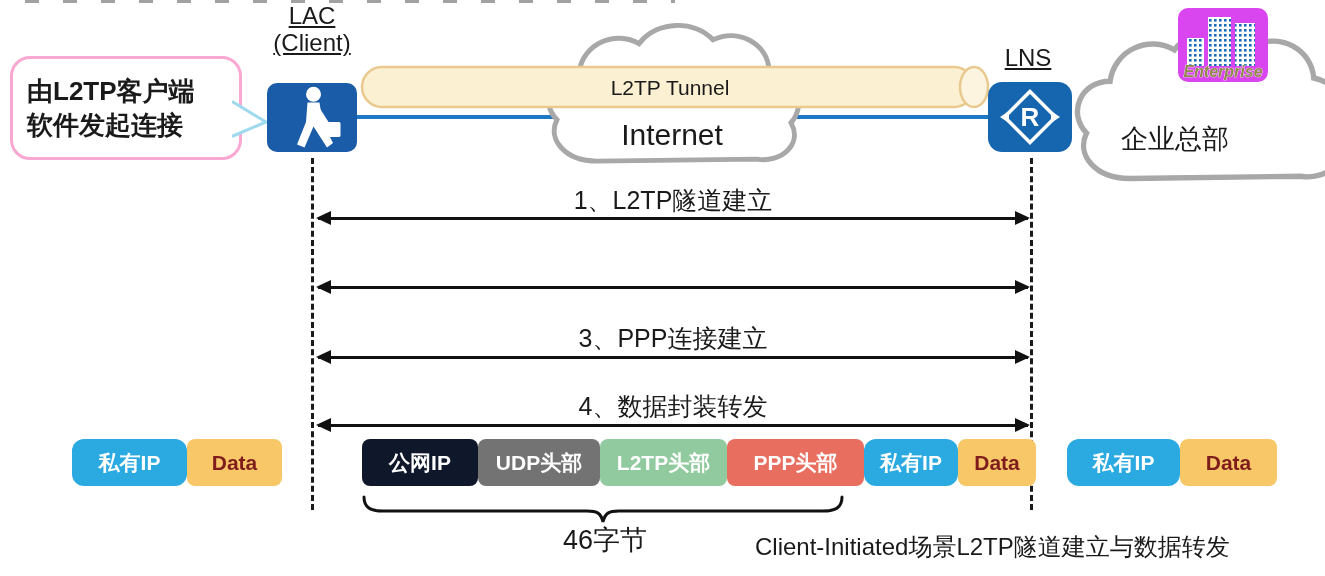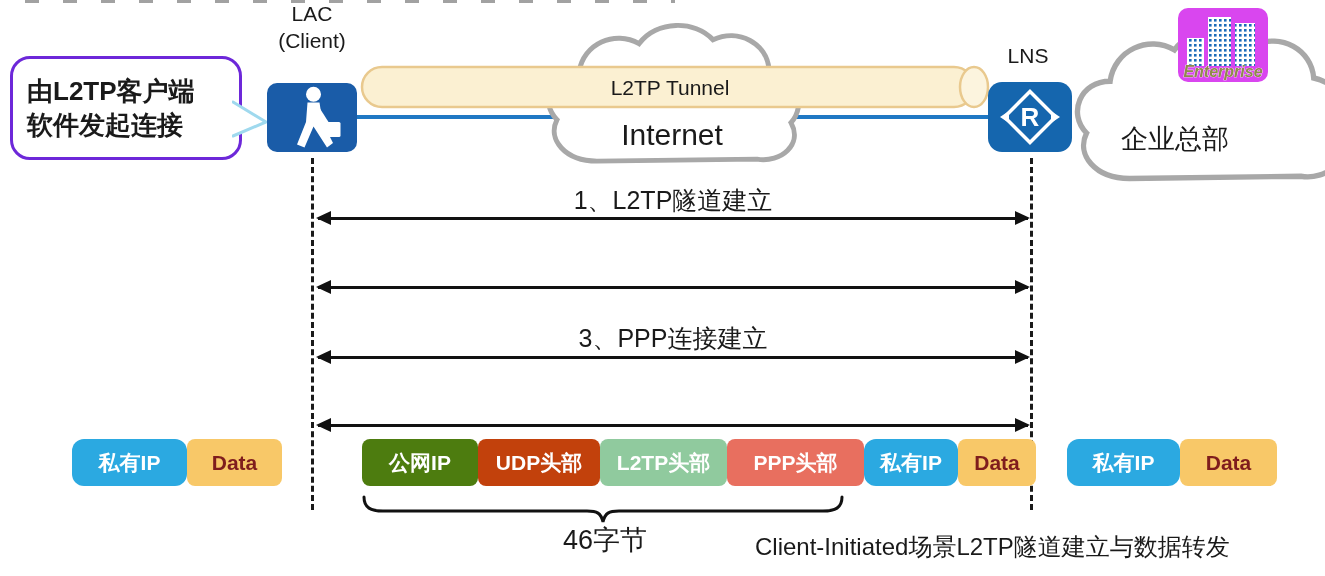--- a/index.html
+++ b/index.html
@@ -5,26 +5,26 @@
   html,body{margin:0;padding:0;background:#fff;}
   .stage{
     position:relative;width:1325px;height:576px;background:#ffffff;overflow:hidden;
     font-family:"Liberation Sans",sans-serif;color:#1a1a1a;
   }
   
   .top-remnant{position:absolute;top:0;left:25px;width:650px;height:3px;opacity:.55;
     background:repeating-linear-gradient(90deg,#555 0 14px,transparent 14px 38px);}
   
   .callout{position:absolute;left:10px;top:56px;width:232px;height:104px;box-sizing:border-box;
-    border:3px solid #6d28d9;border-radius:20px;background:#fff;
+    border:3px solid #f9a8d4;border-radius:20px;background:#fff;
     display:flex;flex-direction:column;justify-content:center;padding-left:14px;
     font-size:26px;font-weight:bold;line-height:34px;z-index:3;}
   .callout-tail{position:absolute;left:232px;top:96px;width:42px;height:48px;z-index:4;}
   
-  .node-label{position:absolute;text-align:center;font-size:21px;}
+  .node-label{position:absolute;text-align:center;font-size:24px;text-decoration:underline;}
   .lac-title{left:267px;top:2px;width:90px;}
   .lac-sub{left:252px;top:29px;width:120px;}
   .lns-title{left:978px;top:44px;width:100px;}
   
   .dev{position:absolute;border-radius:10px;z-index:5;}
   .lac-icon{left:267px;top:83px;width:90px;height:69px;background:#1A5CA8;}
   .lns-icon{left:988px;top:82px;width:84px;height:70px;background:#1566AE;border-radius:14px;}
   .ent-icon{left:1178px;top:8px;width:90px;height:74px;background:#d946ef;z-index:6;}
   .dev svg{display:block;width:100%;height:100%;}
   
@@ -55,22 +55,22 @@
   
   .packet{position:absolute;top:439px;height:47px;display:flex;z-index:2;}
   .pk-left{left:72px;} .pk-mid{left:362px;} .pk-right{left:1067px;}
   .seg{display:flex;align-items:center;justify-content:center;border-radius:8px;
     font-weight:bold;font-size:21px;color:#fff;box-sizing:border-box;}
   .w115{width:115px;} .w95{width:95px;} .w116{width:116px;} .w122{width:122px;}
   .w127{width:127px;} .w117{width:137px;} .w94{width:94px;} .w78{width:78px;}
   .w113{width:113px;} .w97{width:97px;}
   .c-private{background:#2BA9E1;border-radius:12px;}
   .c-data{background:#F8C868;color:#7f1d1d;}
-  .c-public{background:#4d7c0f;}
-  .c-udp{background:#c2410c;}
+  .c-public{background:#0f172a;}
+  .c-udp{background:#737373;}
   .c-l2tp{background:#90CA9E;}
   .c-ppp{background:#E86F5F;}
   
   .brace{position:absolute;left:361px;top:494px;width:484px;height:32px;}
   .brace-label{position:absolute;left:520px;top:522px;width:170px;text-align:center;font-size:27px;}
   .caption{position:absolute;left:755px;top:531px;white-space:nowrap;font-size:24px;font-weight:normal;}
 </style>
 </head>
 <body>
 
@@ -163,20 +163,21 @@
   </div>
   <div class="arrow a2">
     <span class="head head-l"></span>
     <span class="head head-r"></span>
   </div>
   <div class="step-label sl3">3、PPP连接建立</div>
   <div class="arrow a3">
     <span class="head head-l"></span>
     <span class="head head-r"></span>
   </div>
+  <div class="step-label sl4">4、数据封装转发</div>
   <div class="arrow a4">
     <span class="head head-l"></span>
     <span class="head head-r"></span>
   </div>
 
   <div class="packet pk-left">
     <div class="seg c-private w115">私有IP</div>
     <div class="seg c-data w95">Data</div>
   </div>
 

